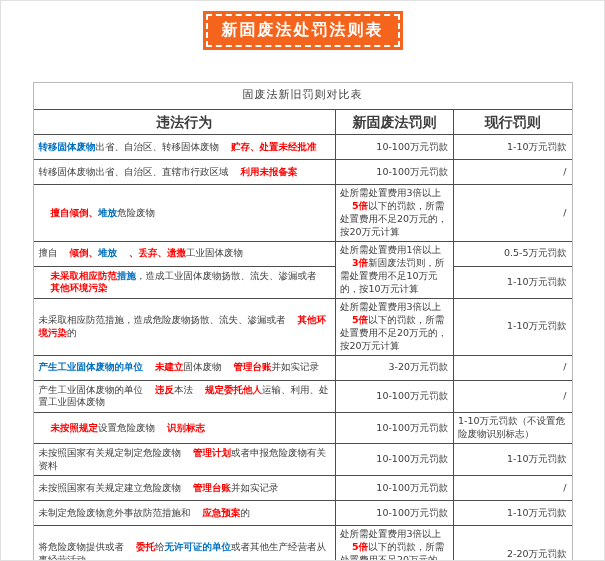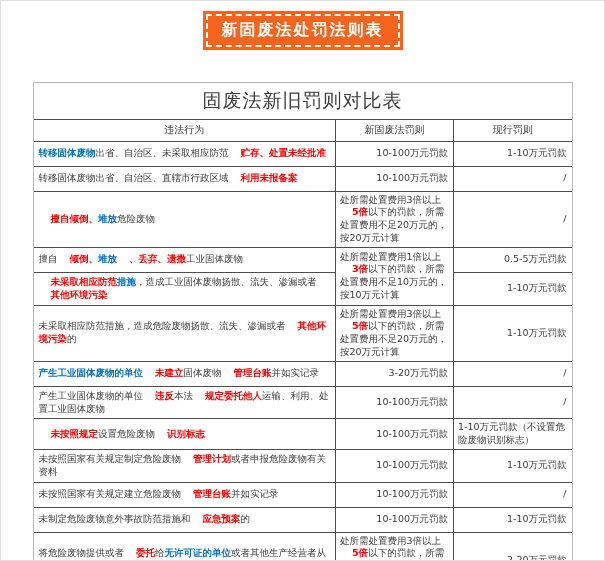--- a/index.html
+++ b/index.html
@@ -45,29 +45,29 @@
     padding: 3px 5px;
   }
   
   tr td:first-child { border-left: 0; }
   tr td:last-child { border-right: 0; }
   thead tr:first-child td { border-top: 0; }
   tbody tr:last-child td { border-bottom: 0; }
 
   .tbl-title {
     text-align: center;
-    font-size: 19px;
+    font-size: 11px;
     letter-spacing: 1px;
     padding: 5px 0;
     height: 26px;
   }
   .col-head td {
     text-align: center;
-    font-weight: normal;
-    font-size: 10px;
+    font-weight: bold;
+    font-size: 14px;
     height: 22px;
   }
   tbody td { height: 25px; }
   td.c-behavior { text-align: left; }
   td.c-new, td.c-old { text-align: right; }
   td.cell-long { text-align: left; padding: 2px 4px; }
   .seg-red  { color: var(--red, #ff0000); font-weight: bold; padding-left: 12px; }
   .seg-blue { color: var(--blue, #0070c0); font-weight: bold; }
   .seg-black { color: var(--black, #3c3c3c); font-weight: normal; }
 </style>
@@ -92,37 +92,37 @@
           <td class="tbl-title" colspan="3">固废法新旧罚则对比表</td>
         </tr>
         <tr class="col-head">
           <td>违法行为</td>
           <td>新固废法罚则</td>
           <td>现行罚则</td>
         </tr>
       </thead>
       <tbody id="tbody">
           <tr>
-            <td class="c-behavior"><span class="seg-blue">转移固体废物</span><span class="seg-black">出省、自治区、未采取相应防范</span><span class="seg-red">贮存、处置未经批准</span></td>
+            <td class="c-behavior"><span class="seg-blue">转移固体废物</span><span class="seg-black">出省、自治区、转移固体废物</span><span class="seg-red">贮存、处置未经批准</span></td>
             <td class="c-new"><span class="seg-black">10-100万元罚款</span></td>
             <td class="c-old"><span class="seg-black">1-10万元罚款</span></td>
           </tr>
           <tr>
             <td class="c-behavior"><span class="seg-black">转移固体废物出省、自治区、直辖市行政区域</span><span class="seg-red">利用未报备案</span></td>
             <td class="c-new"><span class="seg-black">10-100万元罚款</span></td>
             <td class="c-old"><span class="seg-black">/</span></td>
           </tr>
           <tr>
             <td class="c-behavior"><span class="seg-red">擅自倾倒、</span><span class="seg-blue">堆放</span><span class="seg-black">危险废物</span></td>
             <td class="c-new cell-long"><span class="seg-black">处所需处置费用3倍以上</span><span class="seg-red">5倍</span><span class="seg-black">以下的罚款，所需处置费用不足20万元的，按20万元计算</span></td>
             <td class="c-old"><span class="seg-black">/</span></td>
           </tr>
           <tr>
             <td class="c-behavior"><span class="seg-black">擅自</span><span class="seg-red">倾倒、</span><span class="seg-blue">堆放</span><span class="seg-red">、丢弃、遗撒</span><span class="seg-black">工业固体废物</span></td>
-            <td class="c-new cell-long" rowspan="2"><span class="seg-black">处所需处置费用1倍以上</span><span class="seg-red">3倍</span><span class="seg-black">以下的罚款，所需处置费用不足10万元的，按10万元计算</span></td>
+            <td class="c-new cell-long" rowspan="2"><span class="seg-black">处所需处置费用1倍以上</span><span class="seg-red">3倍</span><span class="seg-black">新固废法罚则，所需处置费用不足10万元的，按10万元计算</span></td>
             <td class="c-old"><span class="seg-black">0.5-5万元罚款</span></td>
           </tr>
           <tr>
             <td class="c-behavior"><span class="seg-red">未采取相应防范</span><span class="seg-blue">措施</span><span class="seg-black">，造成工业固体废物扬散、流失、渗漏或者</span><span class="seg-red">其他环境污染</span></td>
             <td class="c-old"><span class="seg-black">1-10万元罚款</span></td>
           </tr>
           <tr>
             <td class="c-behavior"><span class="seg-black">未采取相应防范措施，造成危险废物扬散、流失、渗漏或者</span><span class="seg-red">其他环境污染</span><span class="seg-black">的</span></td>
             <td class="c-new cell-long"><span class="seg-black">处所需处置费用3倍以上</span><span class="seg-red">5倍</span><span class="seg-black">以下的罚款，所需处置费用不足20万元的，按20万元计算</span></td>
             <td class="c-old"><span class="seg-black">1-10万元罚款</span></td>

